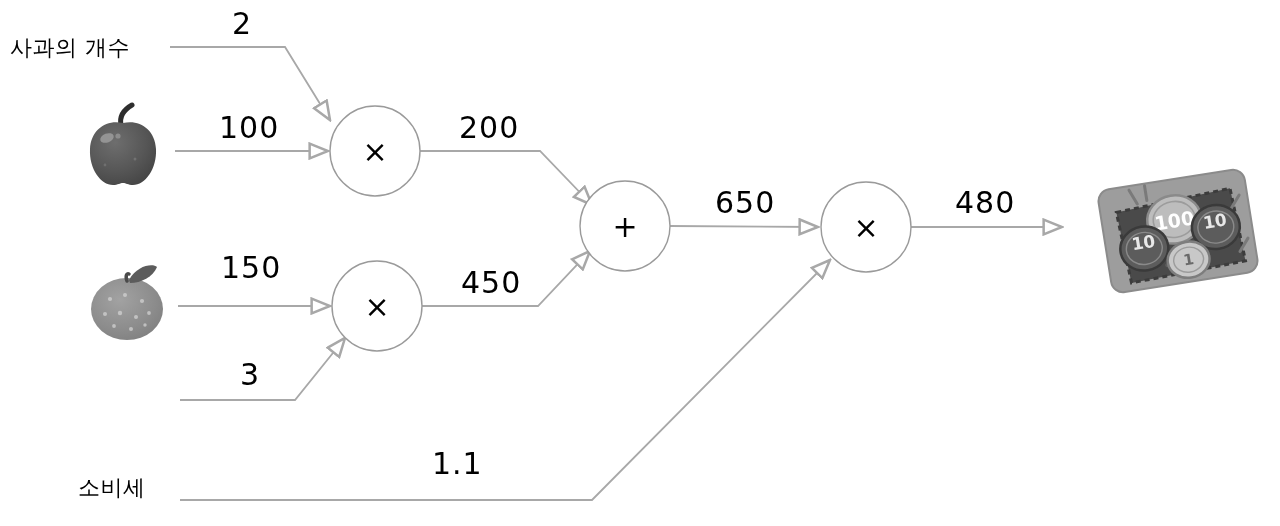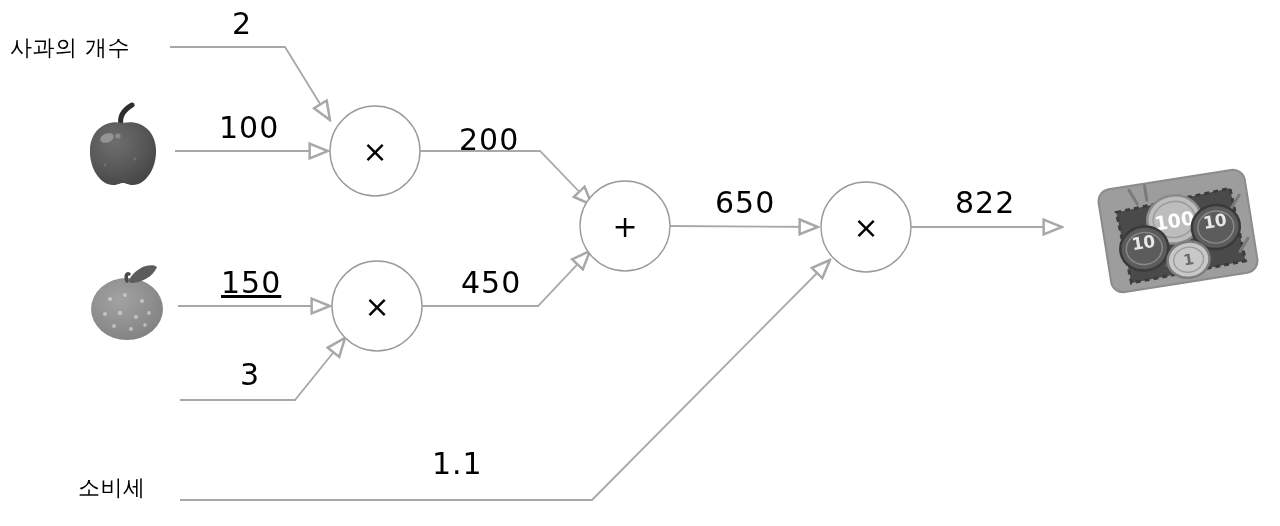--- a/index.html
+++ b/index.html
@@ -141,22 +141,22 @@
         <text x="6" y="30" text-anchor="middle" dominant-baseline="central" font-size="15" font-weight="bold" fill="#6a6a6a" font-family="DejaVu Sans, sans-serif">1</text>
       </g>
     </g>
   </svg>
 
   <div class="lbl klabel" style="left:10px;top:33px;">사과의 개수</div>
   <div class="lbl klabel" style="left:78px;top:473px;">소비세</div>
 
   <div class="lbl vlabel" style="left:232px;top:6px;">2</div>
   <div class="lbl vlabel" style="left:219px;top:110px;">100</div>
-  <div class="lbl vlabel" style="left:221px;top:265px;text-decoration:underline;">150</div>
+  <div class="lbl vlabel" style="left:221px;top:250px;">150</div>
   <div class="lbl vlabel" style="left:240px;top:357px;">3</div>
   <div class="lbl vlabel" style="left:408px;top:446px;margin-left:24px;">1.1</div>
 
-  <div class="lbl vlabel" style="left:459px;top:122px;text-align:right;">200</div>
+  <div class="lbl vlabel" style="left:459px;top:110px;text-align:right;">200</div>
   <div class="lbl vlabel" style="left:461px;top:265px;text-align:right;">450</div>
   <div class="lbl vlabel" style="left:715px;top:185px;">650</div>
-  <div class="lbl vlabel" style="left:955px;top:185px;">822</div>
+  <div class="lbl vlabel" style="left:955px;top:185px;">480</div>
 
 </div>
 
 </body></html>

